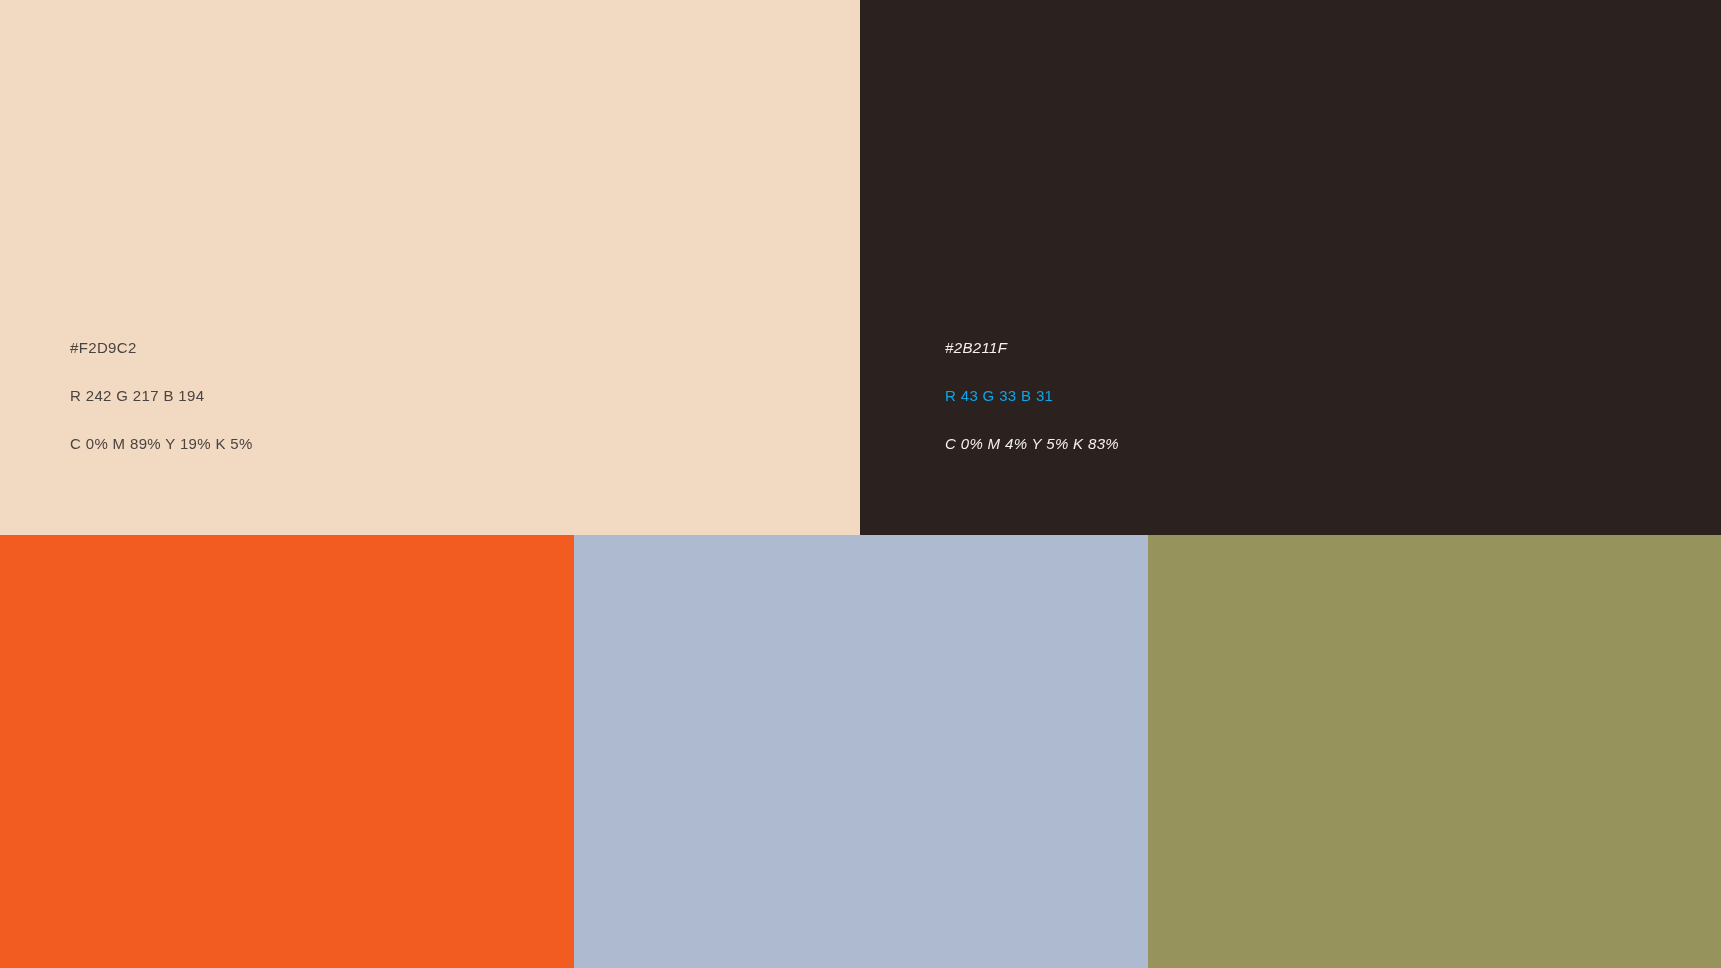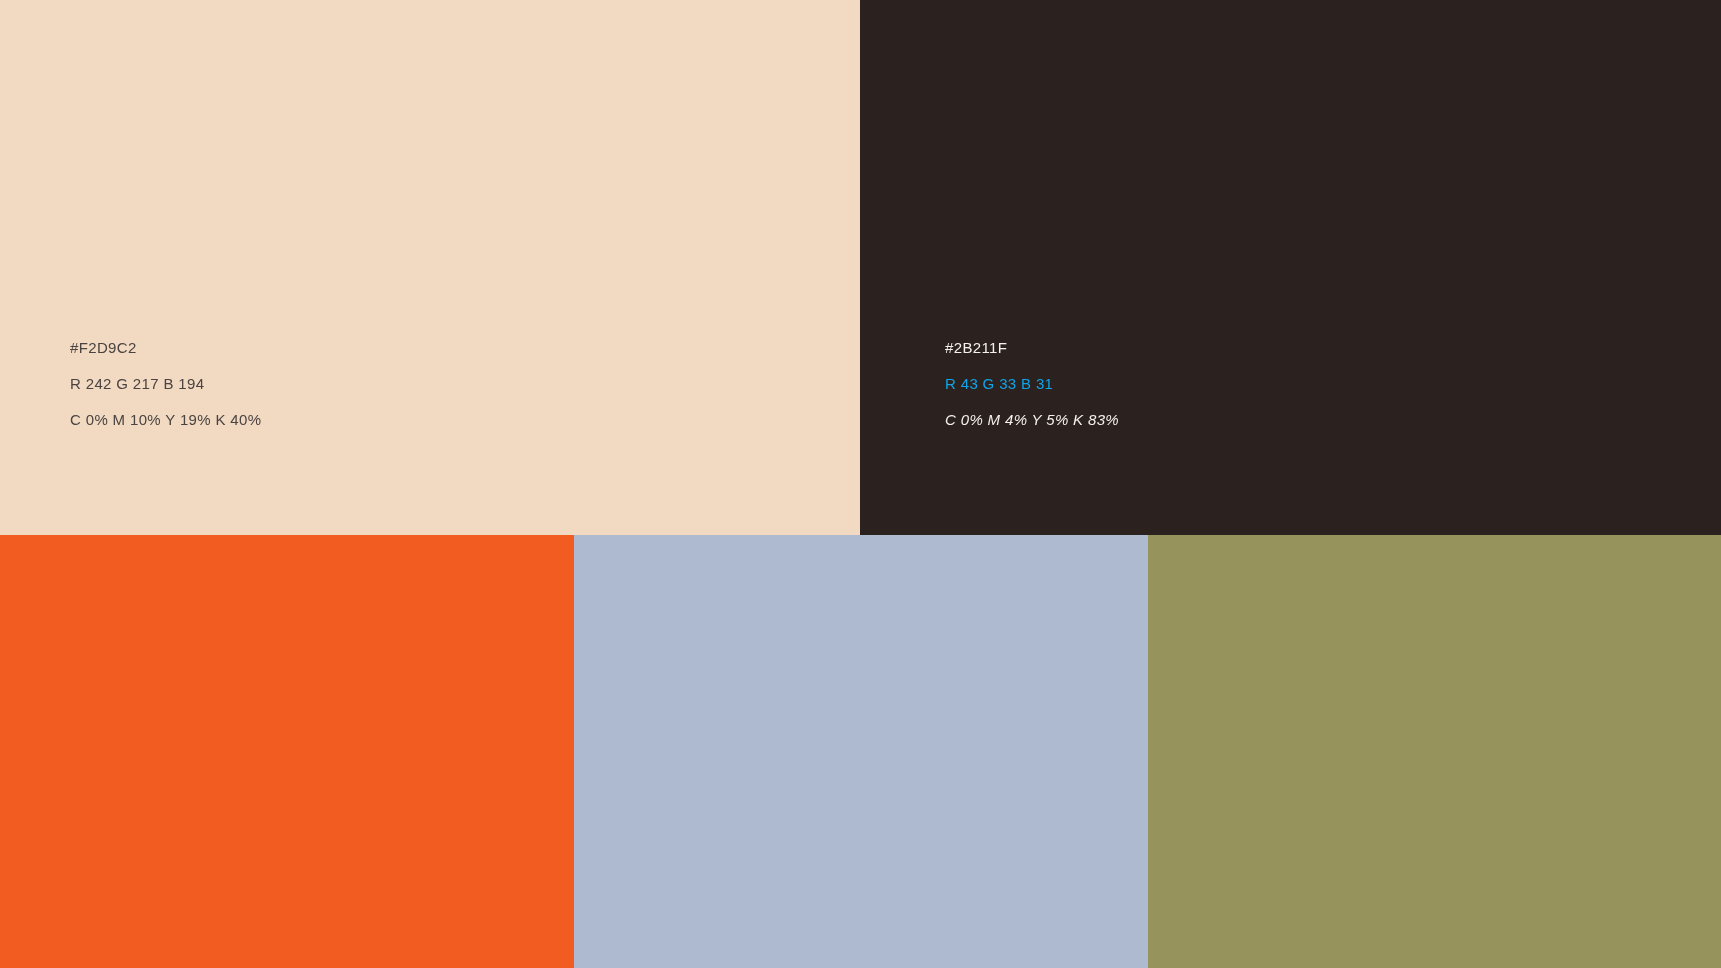--- a/index.html
+++ b/index.html
@@ -58,43 +58,43 @@
 
   .info-line {
     display: block;
     font-size: 15px;
     font-weight: 400;
     letter-spacing: 0.35px;
     line-height: 32px;
     white-space: nowrap;
   }
 
-  .info-line + .info-line { margin-top: 4px; }
+  .info-line + .info-line { margin-top: 16px; }
 
   .tone-dark  .info-line { color: #4a4340; }
   .tone-light .info-line { color: #f5f1ec; }
 </style>
 </head>
 <body>
 
 <div class="palette">
 
   <div class="row row-top">
 
     <div class="swatch sw-cream tone-dark" style="background-color: rgb(242, 217, 194);">
       <div class="info">
         <span class="info-line" style="color: rgb(74, 67, 64);">#F2D9C2</span>
         <span class="info-line" style="color: rgb(74, 67, 64);">R 242 G 217 B 194</span>
-        <span class="info-line" style="color: rgb(74, 67, 64);">C 0% M 10% Y 19% K 40%</span>
+        <span class="info-line" style="color: rgb(74, 67, 64);">C 0% M 89% Y 19% K 5%</span>
       </div>
     </div>
 
     <div class="swatch sw-dark tone-light" style="background-color: rgb(43, 33, 31);">
       <div class="info">
-        <span class="info-line" style="color: rgb(245, 241, 236);">#2B211F</span>
+        <span class="info-line" style="color: rgb(245, 241, 236); font-style: italic;">#2B211F</span>
         <span class="info-line" style="color: #0ea5e9;">R 43 G 33 B 31</span>
         <span class="info-line" style="color: rgb(245, 241, 236); font-style: italic;">C 0% M 4% Y 5% K 83%</span>
       </div>
     </div>
 
   </div>
 
   <div class="row row-bottom">
 
     <div class="swatch sw-orange tone-light" style="background-color: rgb(242, 92, 33);">

